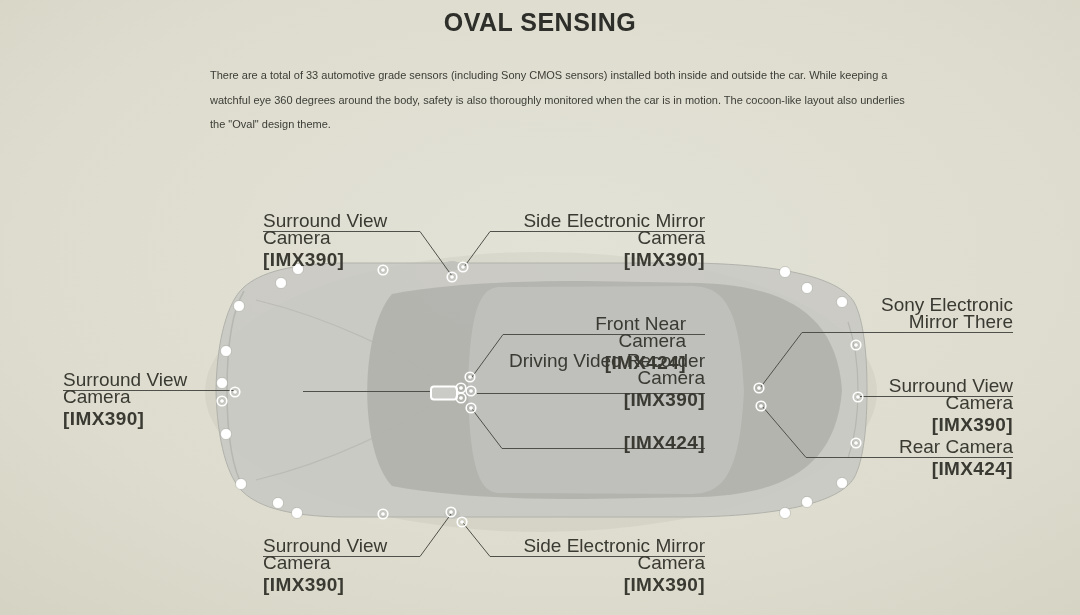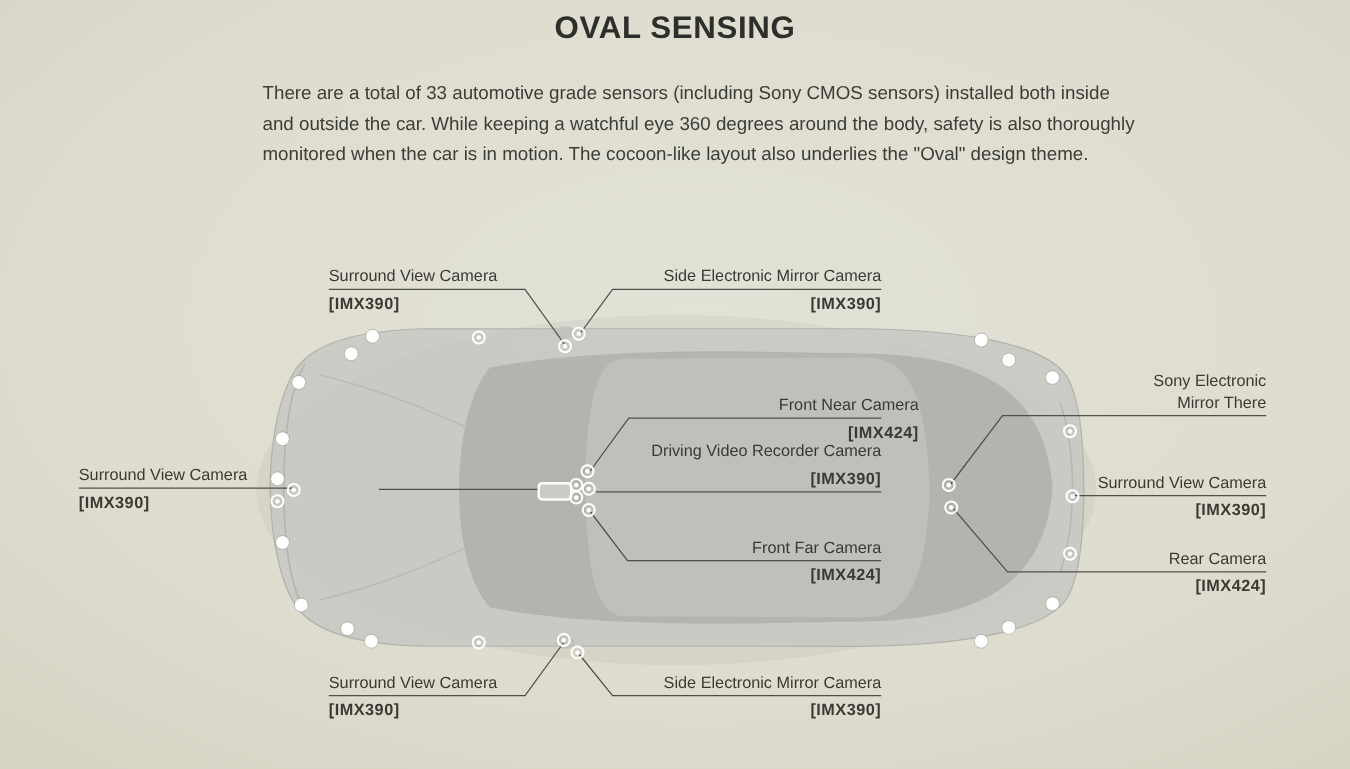--- a/index.html
+++ b/index.html
@@ -7,28 +7,28 @@
   .stage{
     position:relative; width:1080px; height:615px; overflow:hidden;
     background:radial-gradient(ellipse 980px 560px at 52% 42%, #e3e2d7 0%, #dddcce 55%, #d0cfbf 100%);
   }
   .page-title{
     position:absolute; top:8px; left:0; width:1080px; text-align:center;
     font-size:25px; font-weight:700; letter-spacing:.5px; color:#2e2e2a; margin:0;
   }
   .intro{
     position:absolute; top:63px; left:210px; width:700px; margin:0;
-    font-size:15px; line-height:24.5px; color:#3d3d37;
+    font-size:11px; line-height:24.5px; color:#3d3d37;
   }
   .diagram{position:absolute; left:0; top:0; width:1080px; height:615px;}
   .conn{fill:none; stroke:#50504a; stroke-width:1;}
   .dot-solid{fill:#ffffff; stroke:rgba(110,110,100,.35); stroke-width:.8;}
   .dot-ring{fill:none; stroke:#ffffff; stroke-width:1.6;}
   .dot-core{fill:#ffffff; stroke:rgba(110,110,100,.3); stroke-width:.6;}
-  .lbl{position:absolute; font-size:13px; line-height:17px; color:#3a3a33;}
+  .lbl{position:absolute; font-size:19px; line-height:17px; color:#3a3a33;}
   .lbl.left{text-align:left;}
   .lbl.right{text-align:right;}
   .lbl-title{margin:0 0 5px 0;}
   .lbl-model{margin:5px 0 0 0; font-weight:700; letter-spacing:.4px;}
 </style>
 </head>
 <body>
 
 <div class="stage">
 
@@ -131,30 +131,29 @@
     <div class="lbl-model">[IMX390]</div>
   </div>
   <div class="lbl right" style="left:495px; top:212px; width:210px;">
     <div class="lbl-title">Side Electronic Mirror Camera</div>
     <div class="lbl-model">[IMX390]</div>
   </div>
   <div class="lbl left" style="left:63px; top:371px; width:170px;">
     <div class="lbl-title">Surround View Camera</div>
     <div class="lbl-model">[IMX390]</div>
   </div>
-  <div class="lbl right" style="left:575px; top:315px; width:160px;">
+  <div class="lbl right" style="left:526px; top:315px; width:160px;">
     <div class="lbl-title">Front Near Camera</div>
     <div class="lbl-model">[IMX424]</div>
   </div>
   <div class="lbl right" style="left:485px; top:352px; width:220px;">
     <div class="lbl-title">Driving Video Recorder Camera</div>
     <div class="lbl-model">[IMX390]</div>
   </div>
   <div class="lbl right" style="left:545px; top:429px; width:160px;">
-    <div class="lbl-title">Front Far Camera</div>
     <div class="lbl-model">[IMX424]</div>
   </div>
   <div class="lbl right" style="left:863px; top:296px; width:150px;">
     <div>Sony Electronic</div>
     <div class="lbl-title">Mirror There</div>
   </div>
   <div class="lbl right" style="left:868px; top:377px; width:145px;">
     <div class="lbl-title">Surround View Camera</div>
     <div class="lbl-model">[IMX390]</div>
   </div>

